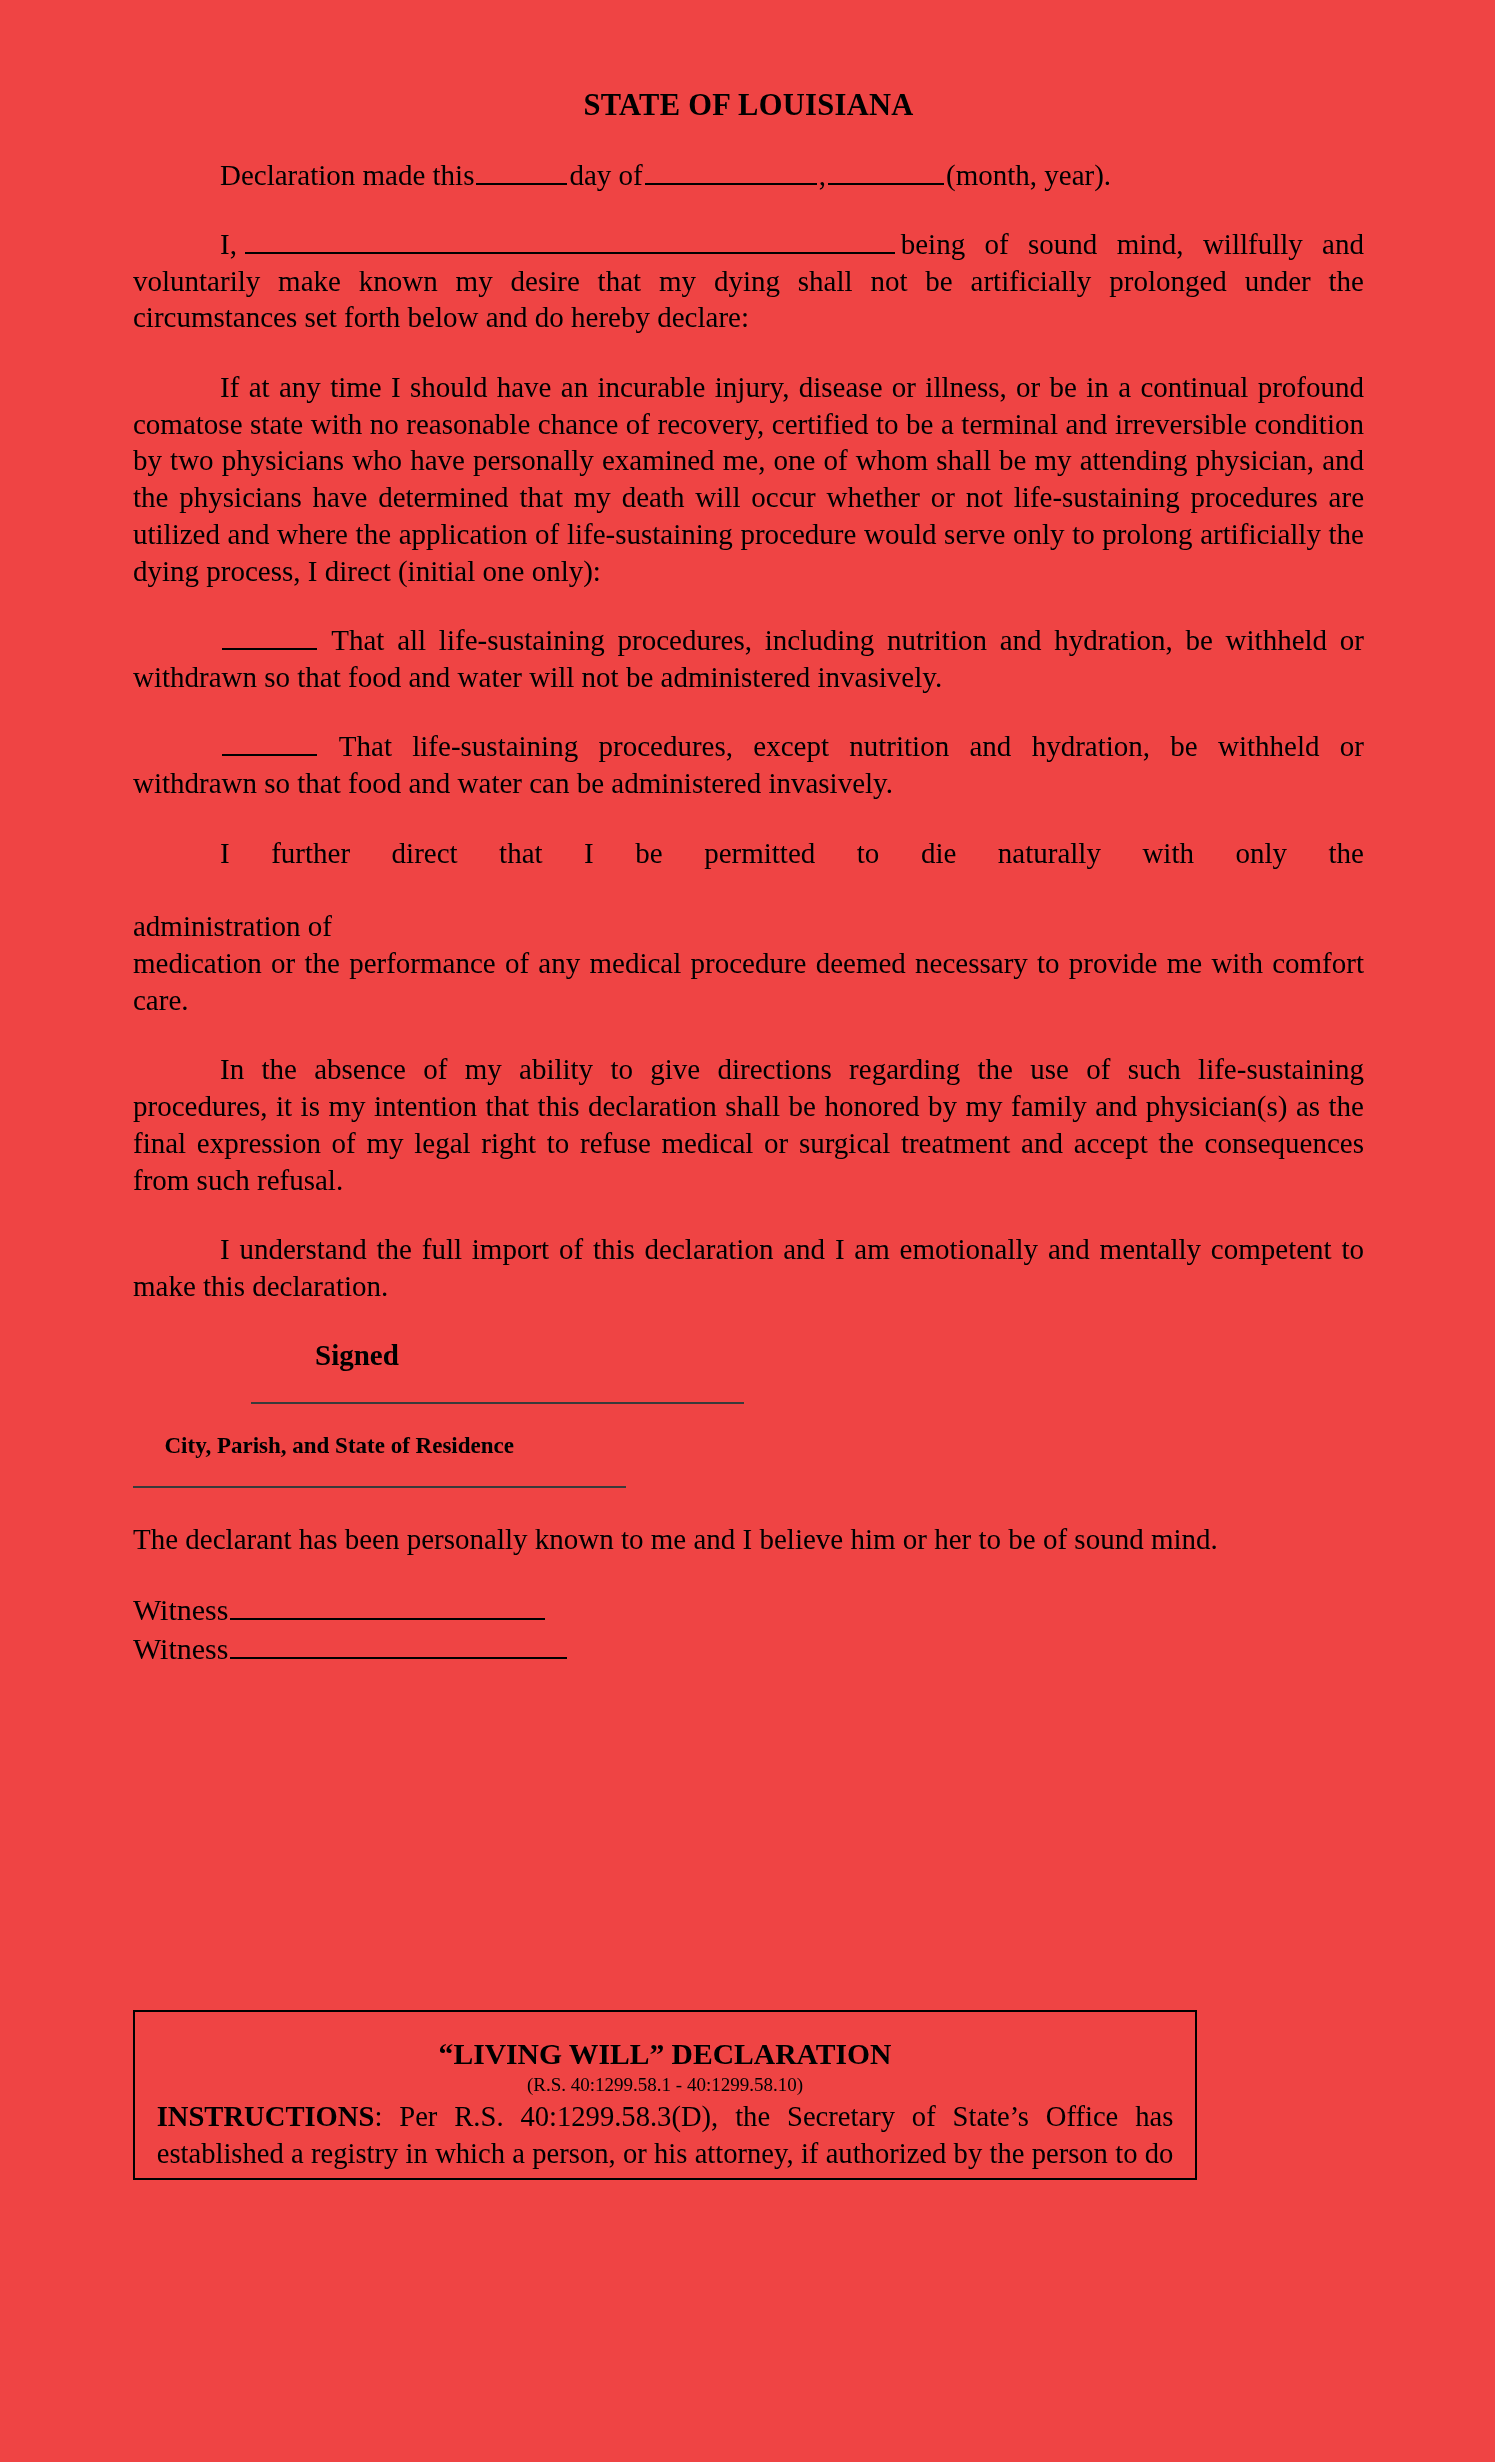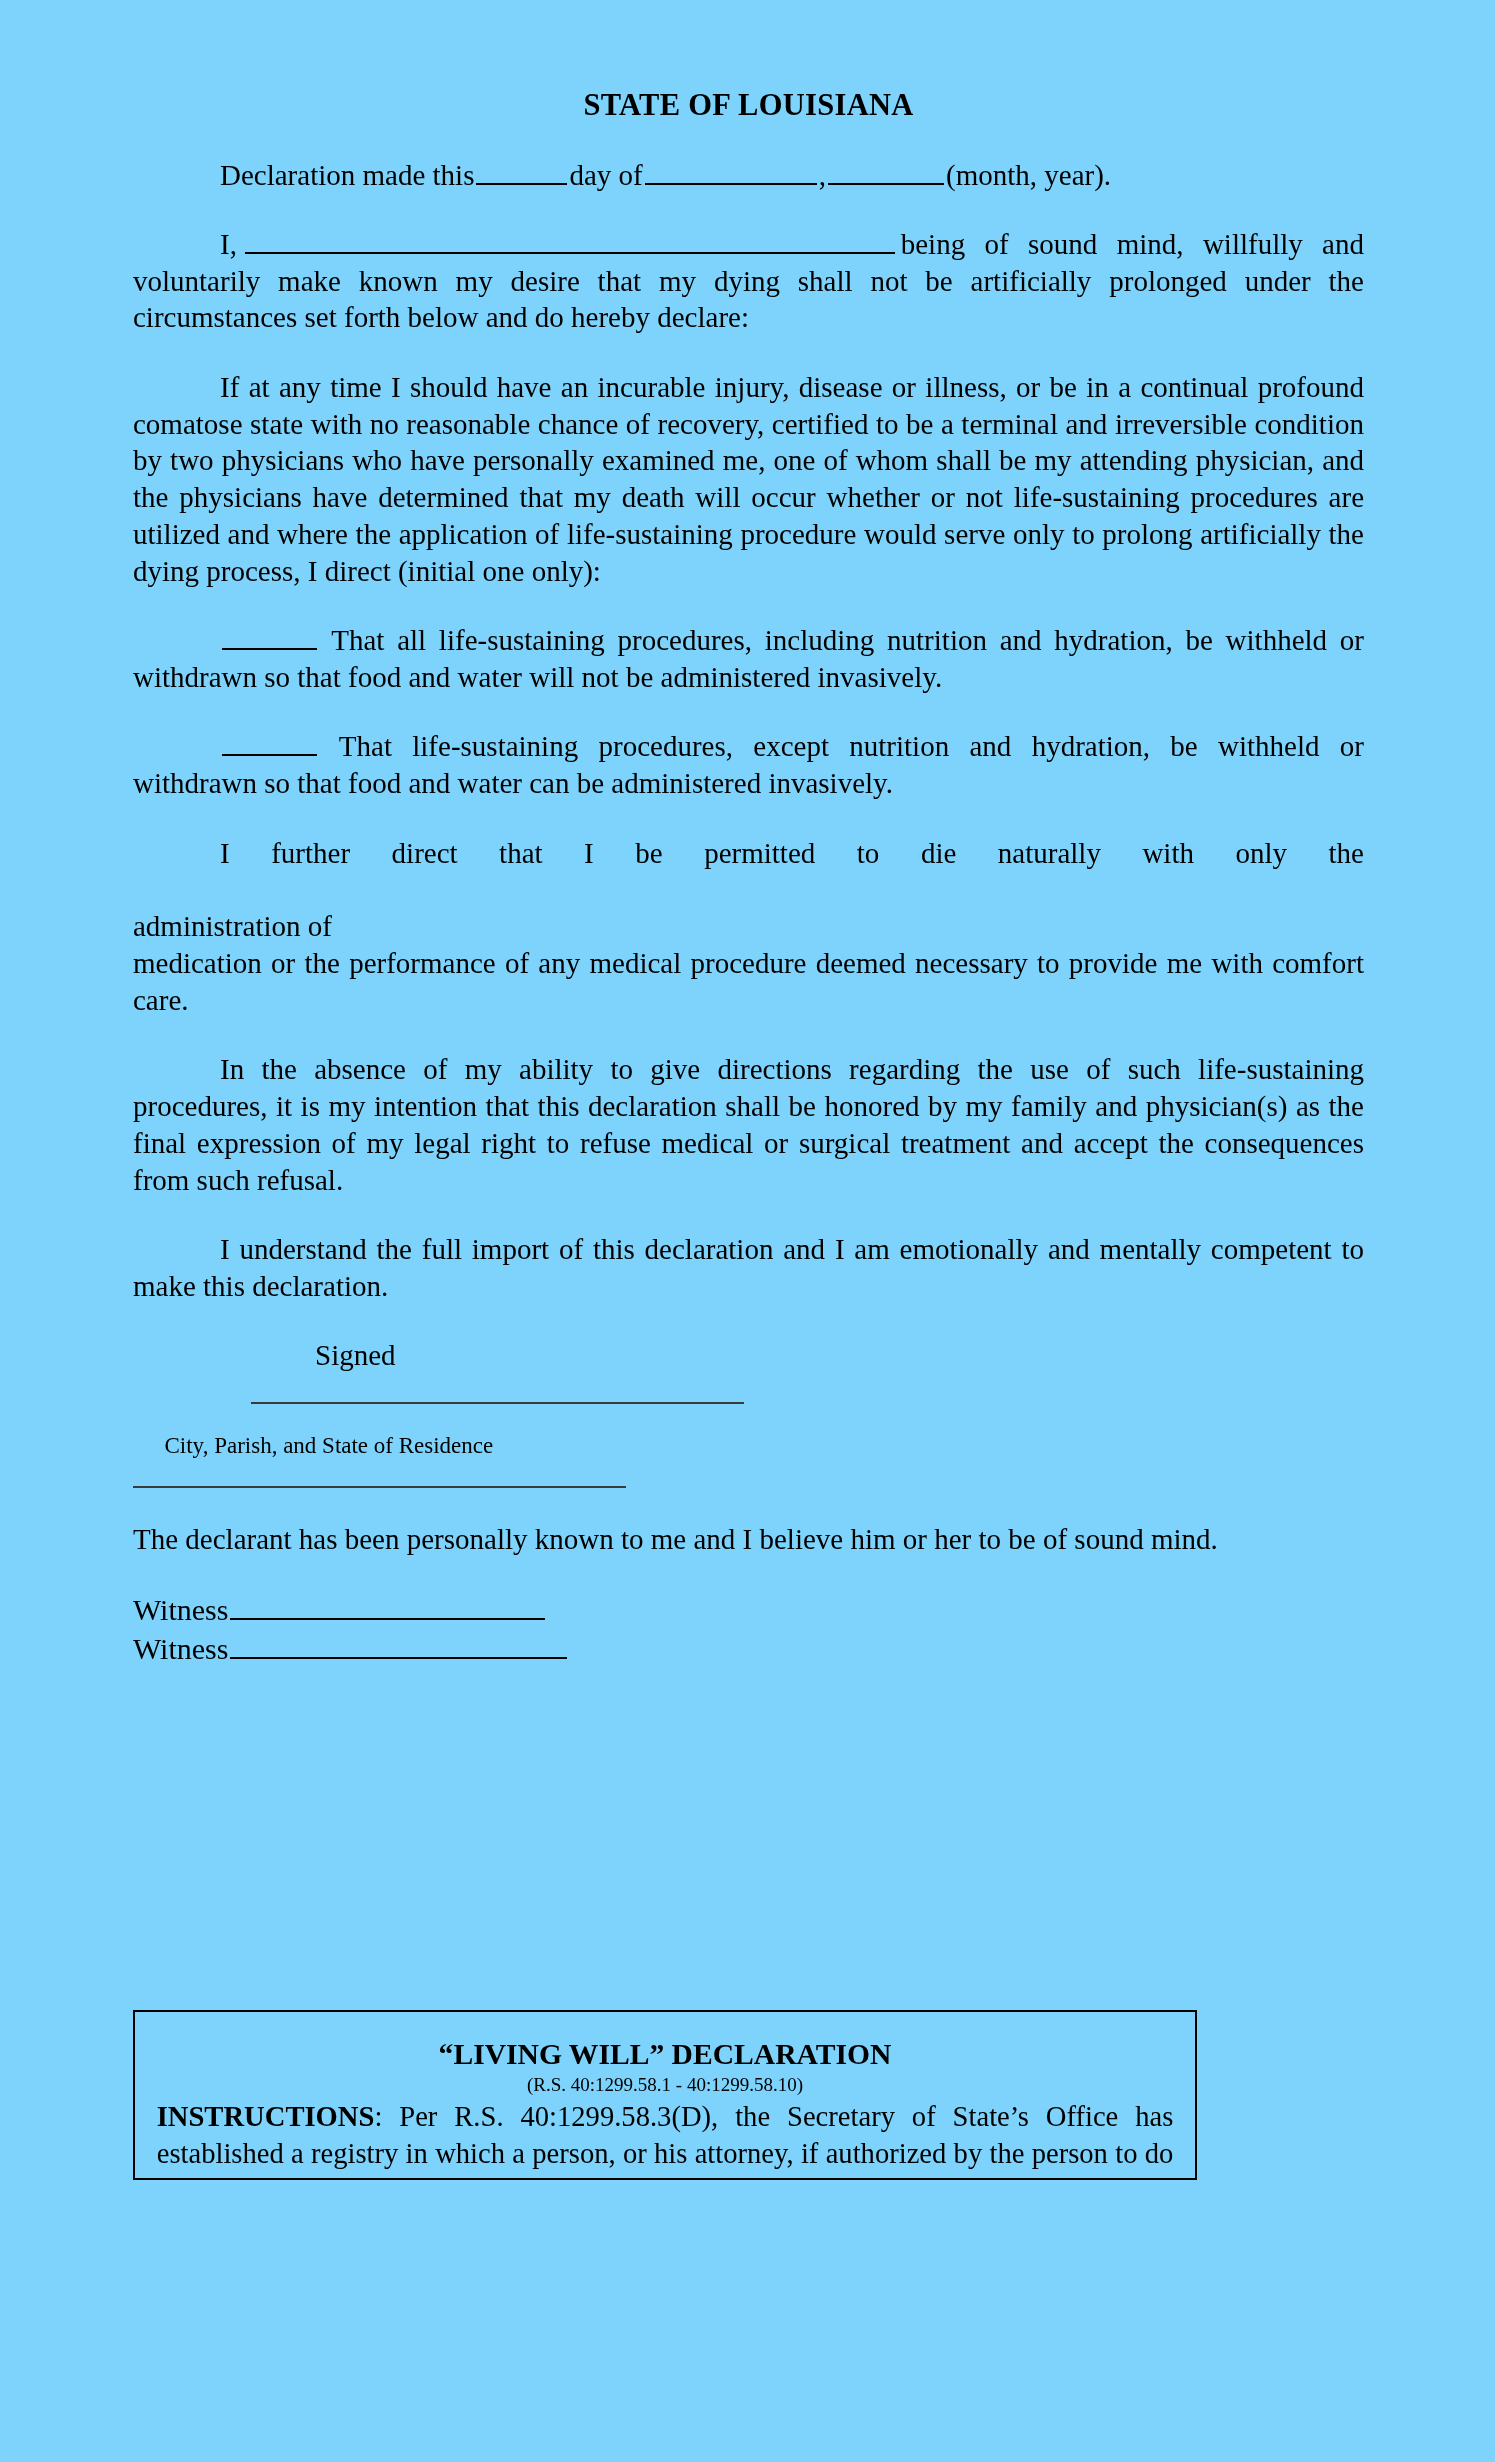--- a/index.html
+++ b/index.html
@@ -9,21 +9,21 @@
     background: #ffffff;
   }
   body {
     font-family: "Liberation Serif", "DejaVu Serif", serif;
     color: #000000;
   }
   .page {
     position: relative;
     width: 1495px;
     height: 2463px;
-    background: #7dd3fc;
+    background: #ef4444;
     margin: 0 auto;
     overflow: hidden;
     box-sizing: border-box;
   }
   .content {
     position: absolute;
     left: 133px;
     top: 0;
     width: 1231px;
   }
@@ -72,21 +72,21 @@
 
   
   .just-all { text-align: justify; }
   .just-all::after {
     content: "";
     display: inline-block;
     width: 100%;
   }
 
   
-  .sig-area { position: relative; }
+  .sig-area { position: relative; font-weight: bold; }
   .signed-label {
     font-size: 29px;
     line-height: 1.27;
     padding-left: 182px;
   }
   .rule {
     border-bottom: 2.5px solid #3a3a3a;
     height: 0;
   }
   .rule-signed {

